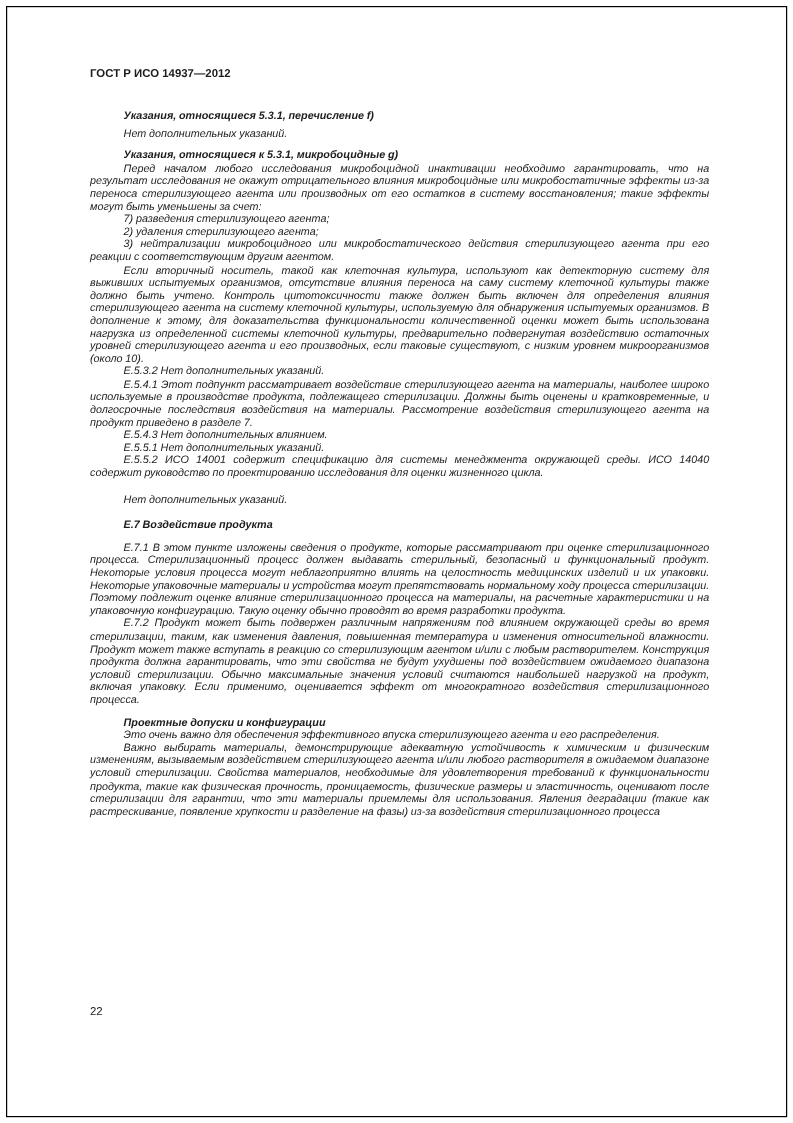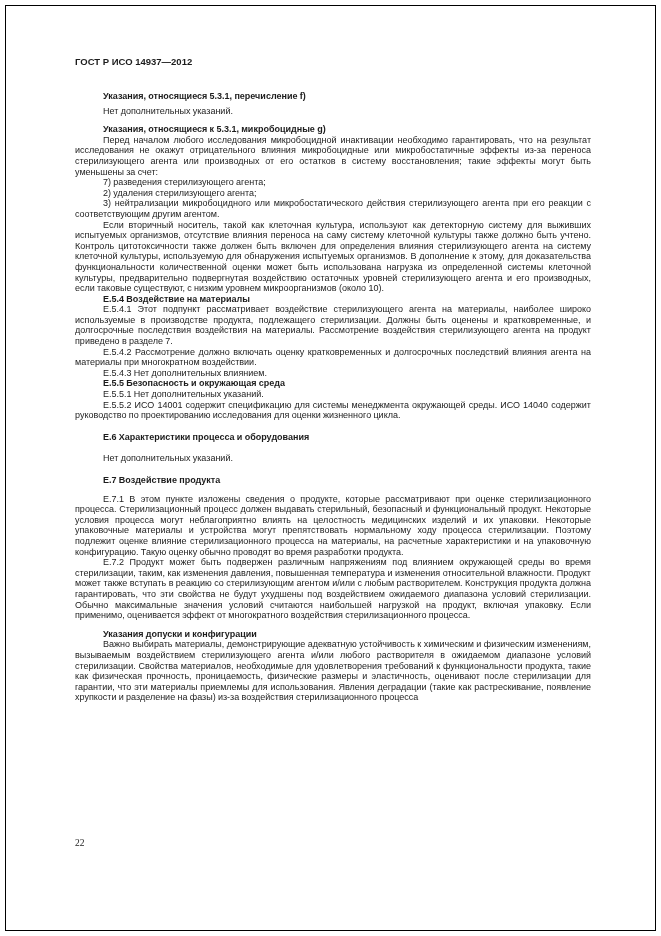--- a/index.html
+++ b/index.html
@@ -31,31 +31,31 @@
     line-height: 11px;
     margin-bottom: 24px;
     text-align: left;
   }
   .p {
     font-size: 9px;
     line-height: 10.6px;
     text-align: justify;
     text-indent: 28px;
     word-spacing: -0.2px;
+    font-style: italic;
   }
   .bold { font-weight: bold; }
   .gap-sm { margin-top: 4px; }
   .gap-md { margin-top: 8px; }
   .gap-lg { margin-top: 11px; }
   .footer {
     position: absolute;
     left: 75px;
     top: 838px;
     font-size: 9.5px;
-    font-family: Liberation Serif, serif;
   }
 </style>
 </head>
 <body>
 
 <div class="page">
   <div class="page-frame"></div>
 
   <div class="content">
     <div class="doc-header">ГОСТ Р ИСО 14937—2012</div>
@@ -63,34 +63,32 @@
     <p class="p bold gap-md">Указания, относящиеся 5.3.1, перечисление f)</p>
     <p class="p gap-sm">Нет дополнительных указаний.</p>
 
     <p class="p bold gap-md">Указания, относящиеся к 5.3.1, микробоцидные g)</p>
     <p class="p">Перед началом любого исследования микробоцидной инактивации необходимо гарантировать, что на результат исследования не окажут отрицательного влияния микробоцидные или микробостатичные эффекты из-за переноса стерилизующего агента или производных от его остатков в систему восстановления; такие эффекты могут быть уменьшены за счет:</p>
     <p class="p">7) разведения стерилизующего агента;</p>
     <p class="p">2) удаления стерилизующего агента;</p>
     <p class="p">3) нейтрализации микробоцидного или микробостатического действия стерилизующего агента при его реакции с соответствующим другим агентом.</p>
     <p class="p">Если вторичный носитель, такой как клеточная культура, используют как детекторную систему для выживших испытуемых организмов, отсутствие влияния переноса на саму систему клеточной культуры также должно быть учтено. Контроль цитотоксичности также должен быть включен для определения влияния стерилизующего агента на систему клеточной культуры, используемую для обнаружения испытуемых организмов. В дополнение к этому, для доказательства функциональности количественной оценки может быть использована нагрузка из определенной системы клеточной культуры, предварительно подвергнутая воздействию остаточных уровней стерилизующего агента и его производных, если таковые существуют, с низким уровнем микроорганизмов (около 10).</p>
 
-    <p class="p bold">Е.5.4 Воздействие на материалы</p>
+    <p class="p">Е.5.3.2 Нет дополнительных указаний.</p>
     <p class="p">Е.5.4.1 Этот подпункт рассматривает воздействие стерилизующего агента на материалы, наиболее широко используемые в производстве продукта, подлежащего стерилизации. Должны быть оценены и кратковременные, и долгосрочные последствия воздействия на материалы. Рассмотрение воздействия стерилизующего агента на продукт приведено в разделе 7.</p>
-    <p class="p">Е.5.4.2 Рассмотрение должно включать оценку кратковременных и долгосрочных последствий влияния агента на материалы при многократном воздействии.</p>
     <p class="p">Е.5.4.3 Нет дополнительных влиянием.</p>
-    <p class="p bold">Е.5.5 Безопасность и окружающая среда</p>
     <p class="p">Е.5.5.1 Нет дополнительных указаний.</p>
     <p class="p">Е.5.5.2 ИСО 14001 содержит спецификацию для системы менеджмента окружающей среды. ИСО 14040 содержит руководство по проектированию исследования для оценки жизненного цикла.</p>
 
-    <p class="p bold gap-lg">Е.6 Характеристики процесса и оборудования</p>
     <p class="p gap-lg">Нет дополнительных указаний.</p>
 
     <p class="p bold gap-lg">Е.7 Воздействие продукта</p>
     <p class="p gap-md">Е.7.1 В этом пункте изложены сведения о продукте, которые рассматривают при оценке стерилизационного процесса. Стерилизационный процесс должен выдавать стерильный, безопасный и функциональный продукт. Некоторые условия процесса могут неблагоприятно влиять на целостность медицинских изделий и их упаковки. Некоторые упаковочные материалы и устройства могут препятствовать нормальному ходу процесса стерилизации. Поэтому подлежит оценке влияние стерилизационного процесса на материалы, на расчетные характеристики и на упаковочную конфигурацию. Такую оценку обычно проводят во время разработки продукта.</p>
     <p class="p">Е.7.2 Продукт может быть подвержен различным напряжениям под влиянием окружающей среды во время стерилизации, таким, как изменения давления, повышенная температура и изменения относительной влажности. Продукт может также вступать в реакцию со стерилизующим агентом и/или с любым растворителем. Конструкция продукта должна гарантировать, что эти свойства не будут ухудшены под воздействием ожидаемого диапазона условий стерилизации. Обычно максимальные значения условий считаются наибольшей нагрузкой на продукт, включая упаковку. Если применимо, оценивается эффект от многократного воздействия стерилизационного процесса.</p>
 
-    <p class="p bold gap-md">Указания допуски и конфигурации</p>
+    <p class="p bold gap-md">Проектные допуски и конфигурации</p>
+    <p class="p">Это очень важно для обеспечения эффективного впуска стерилизующего агента и его распределения.</p>
 
     <p class="p">Важно выбирать материалы, демонстрирующие адекватную устойчивость к химическим и физическим изменениям, вызываемым воздействием стерилизующего агента и/или любого растворителя в ожидаемом диапазоне условий стерилизации. Свойства материалов, необходимые для удовлетворения требований к функциональности продукта, такие как физическая прочность, проницаемость, физические размеры и эластичность, оценивают после стерилизации для гарантии, что эти материалы приемлемы для использования. Явления деградации (такие как растрескивание, появление хрупкости и разделение на фазы) из-за воздействия стерилизационного процесса</p>
   </div>
 
   <div class="footer">22</div>
 </div>
 
 </body></html>

